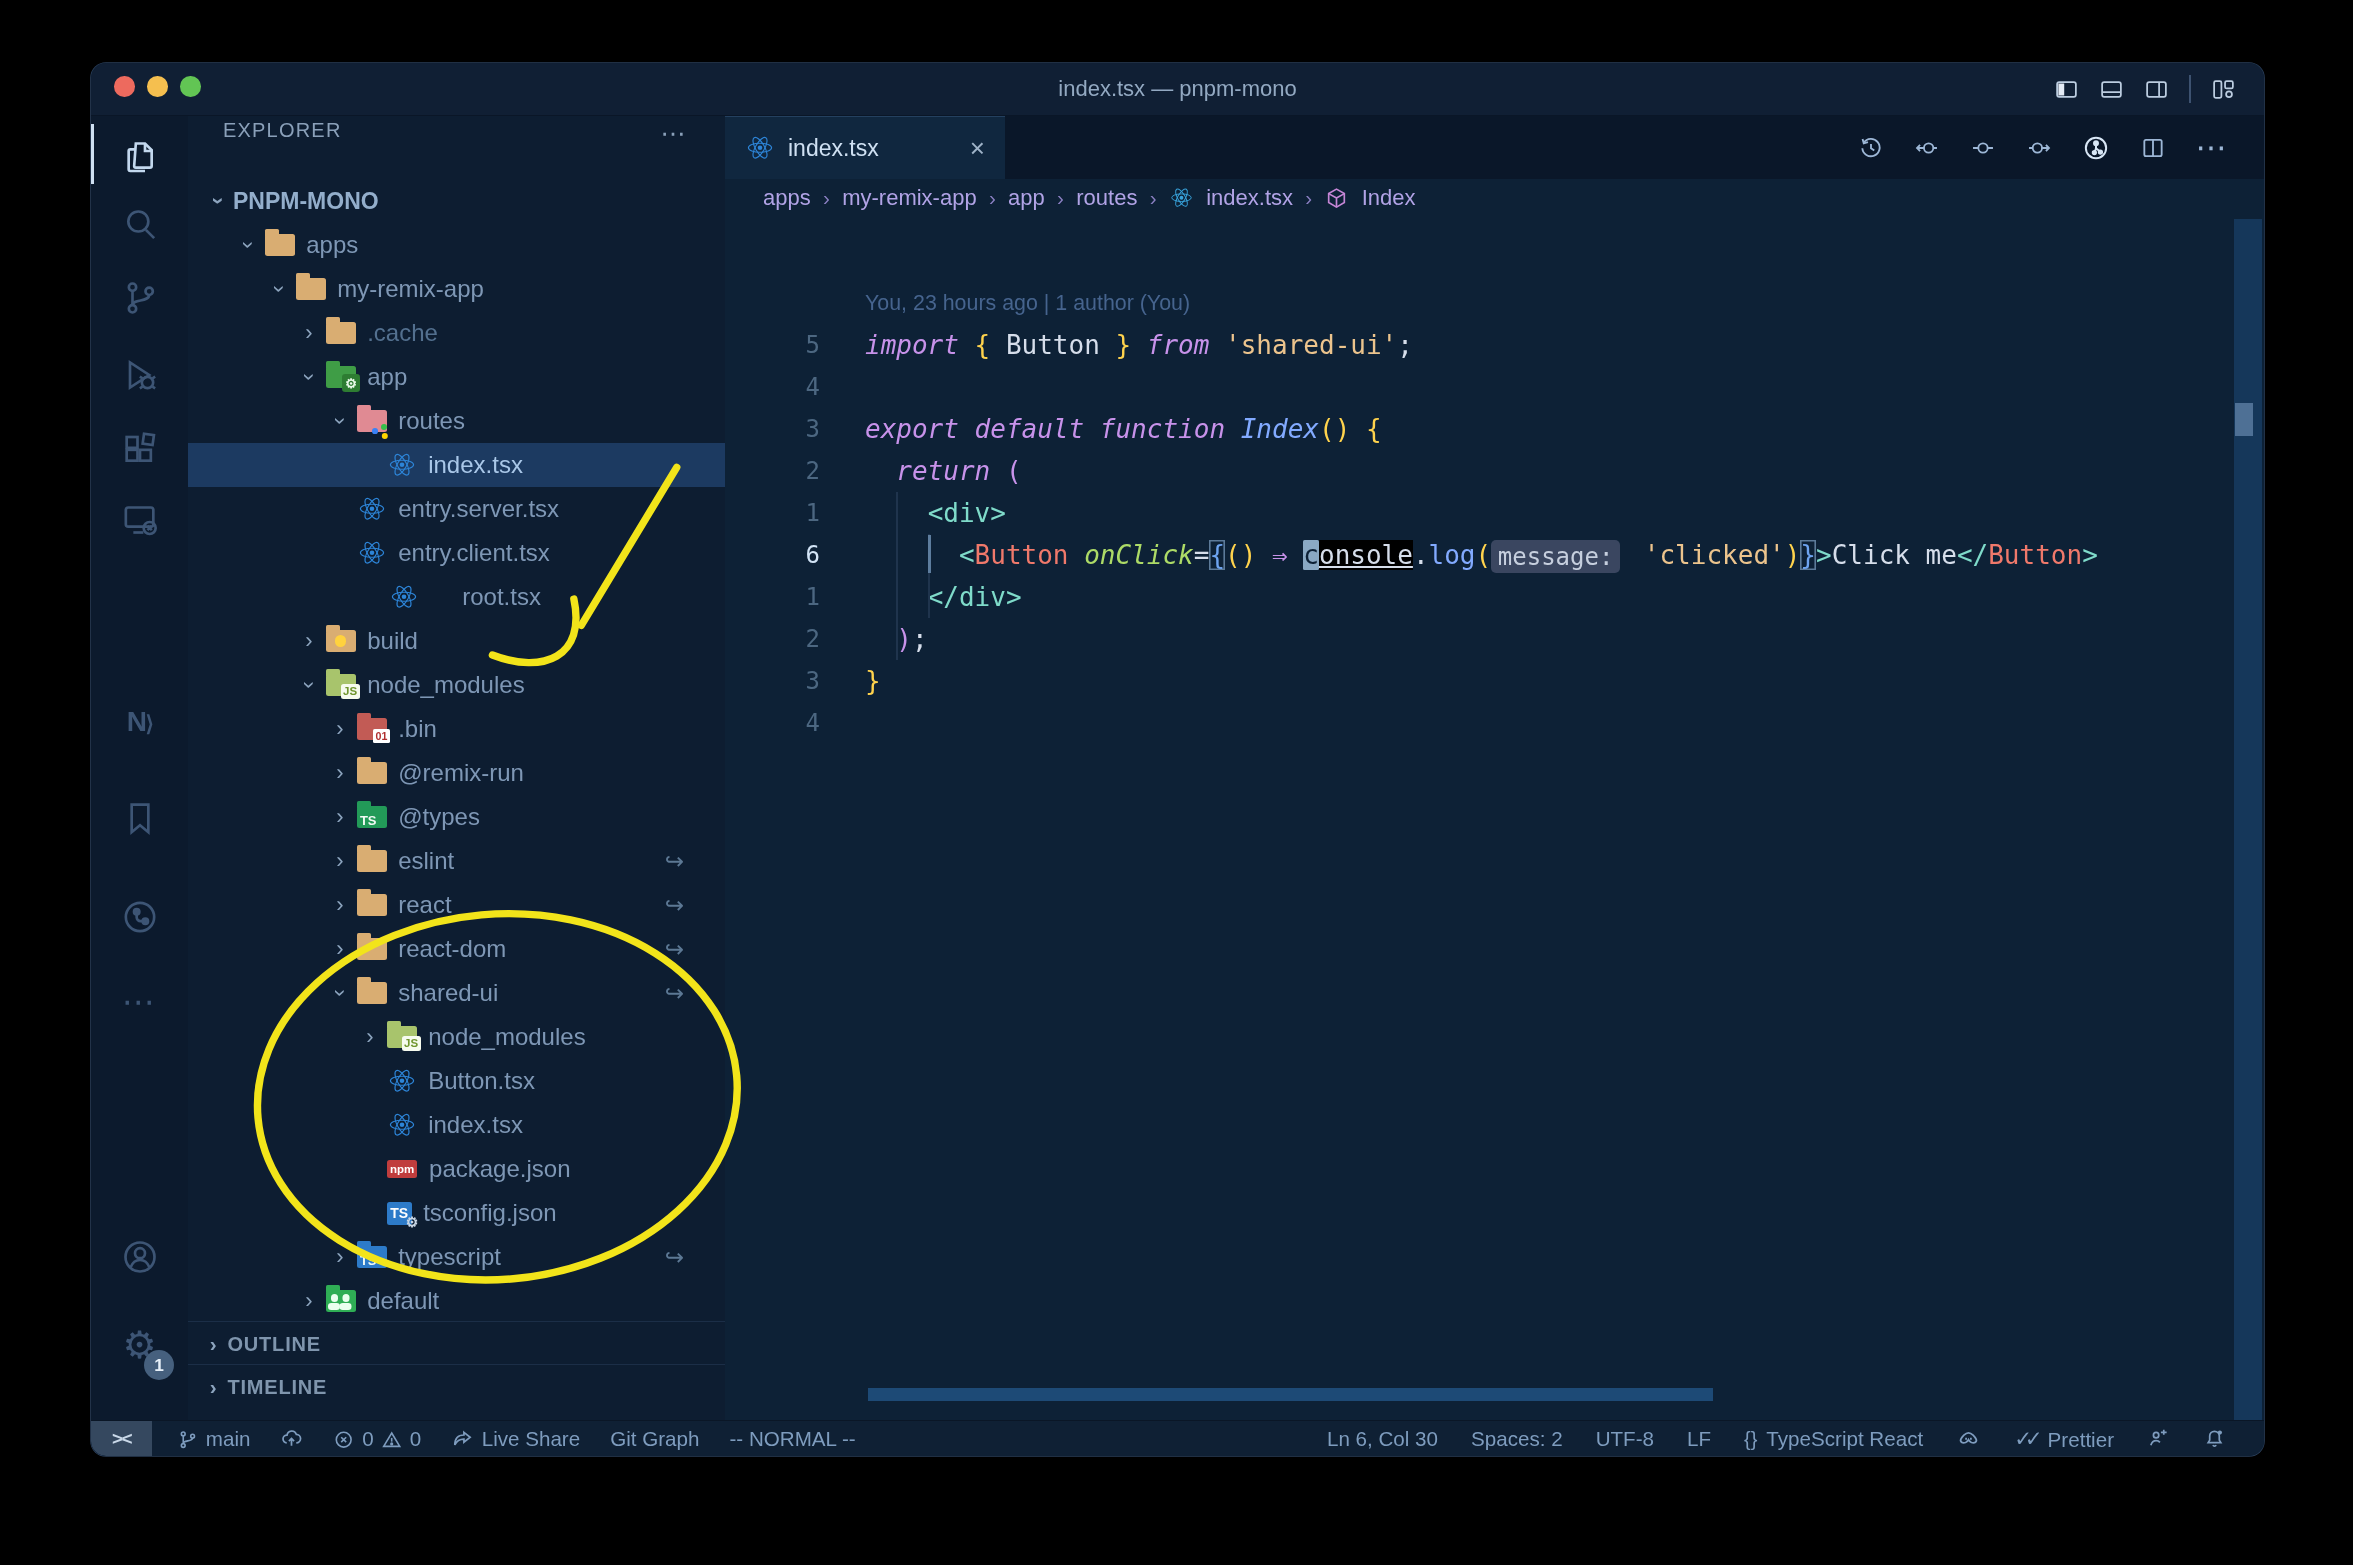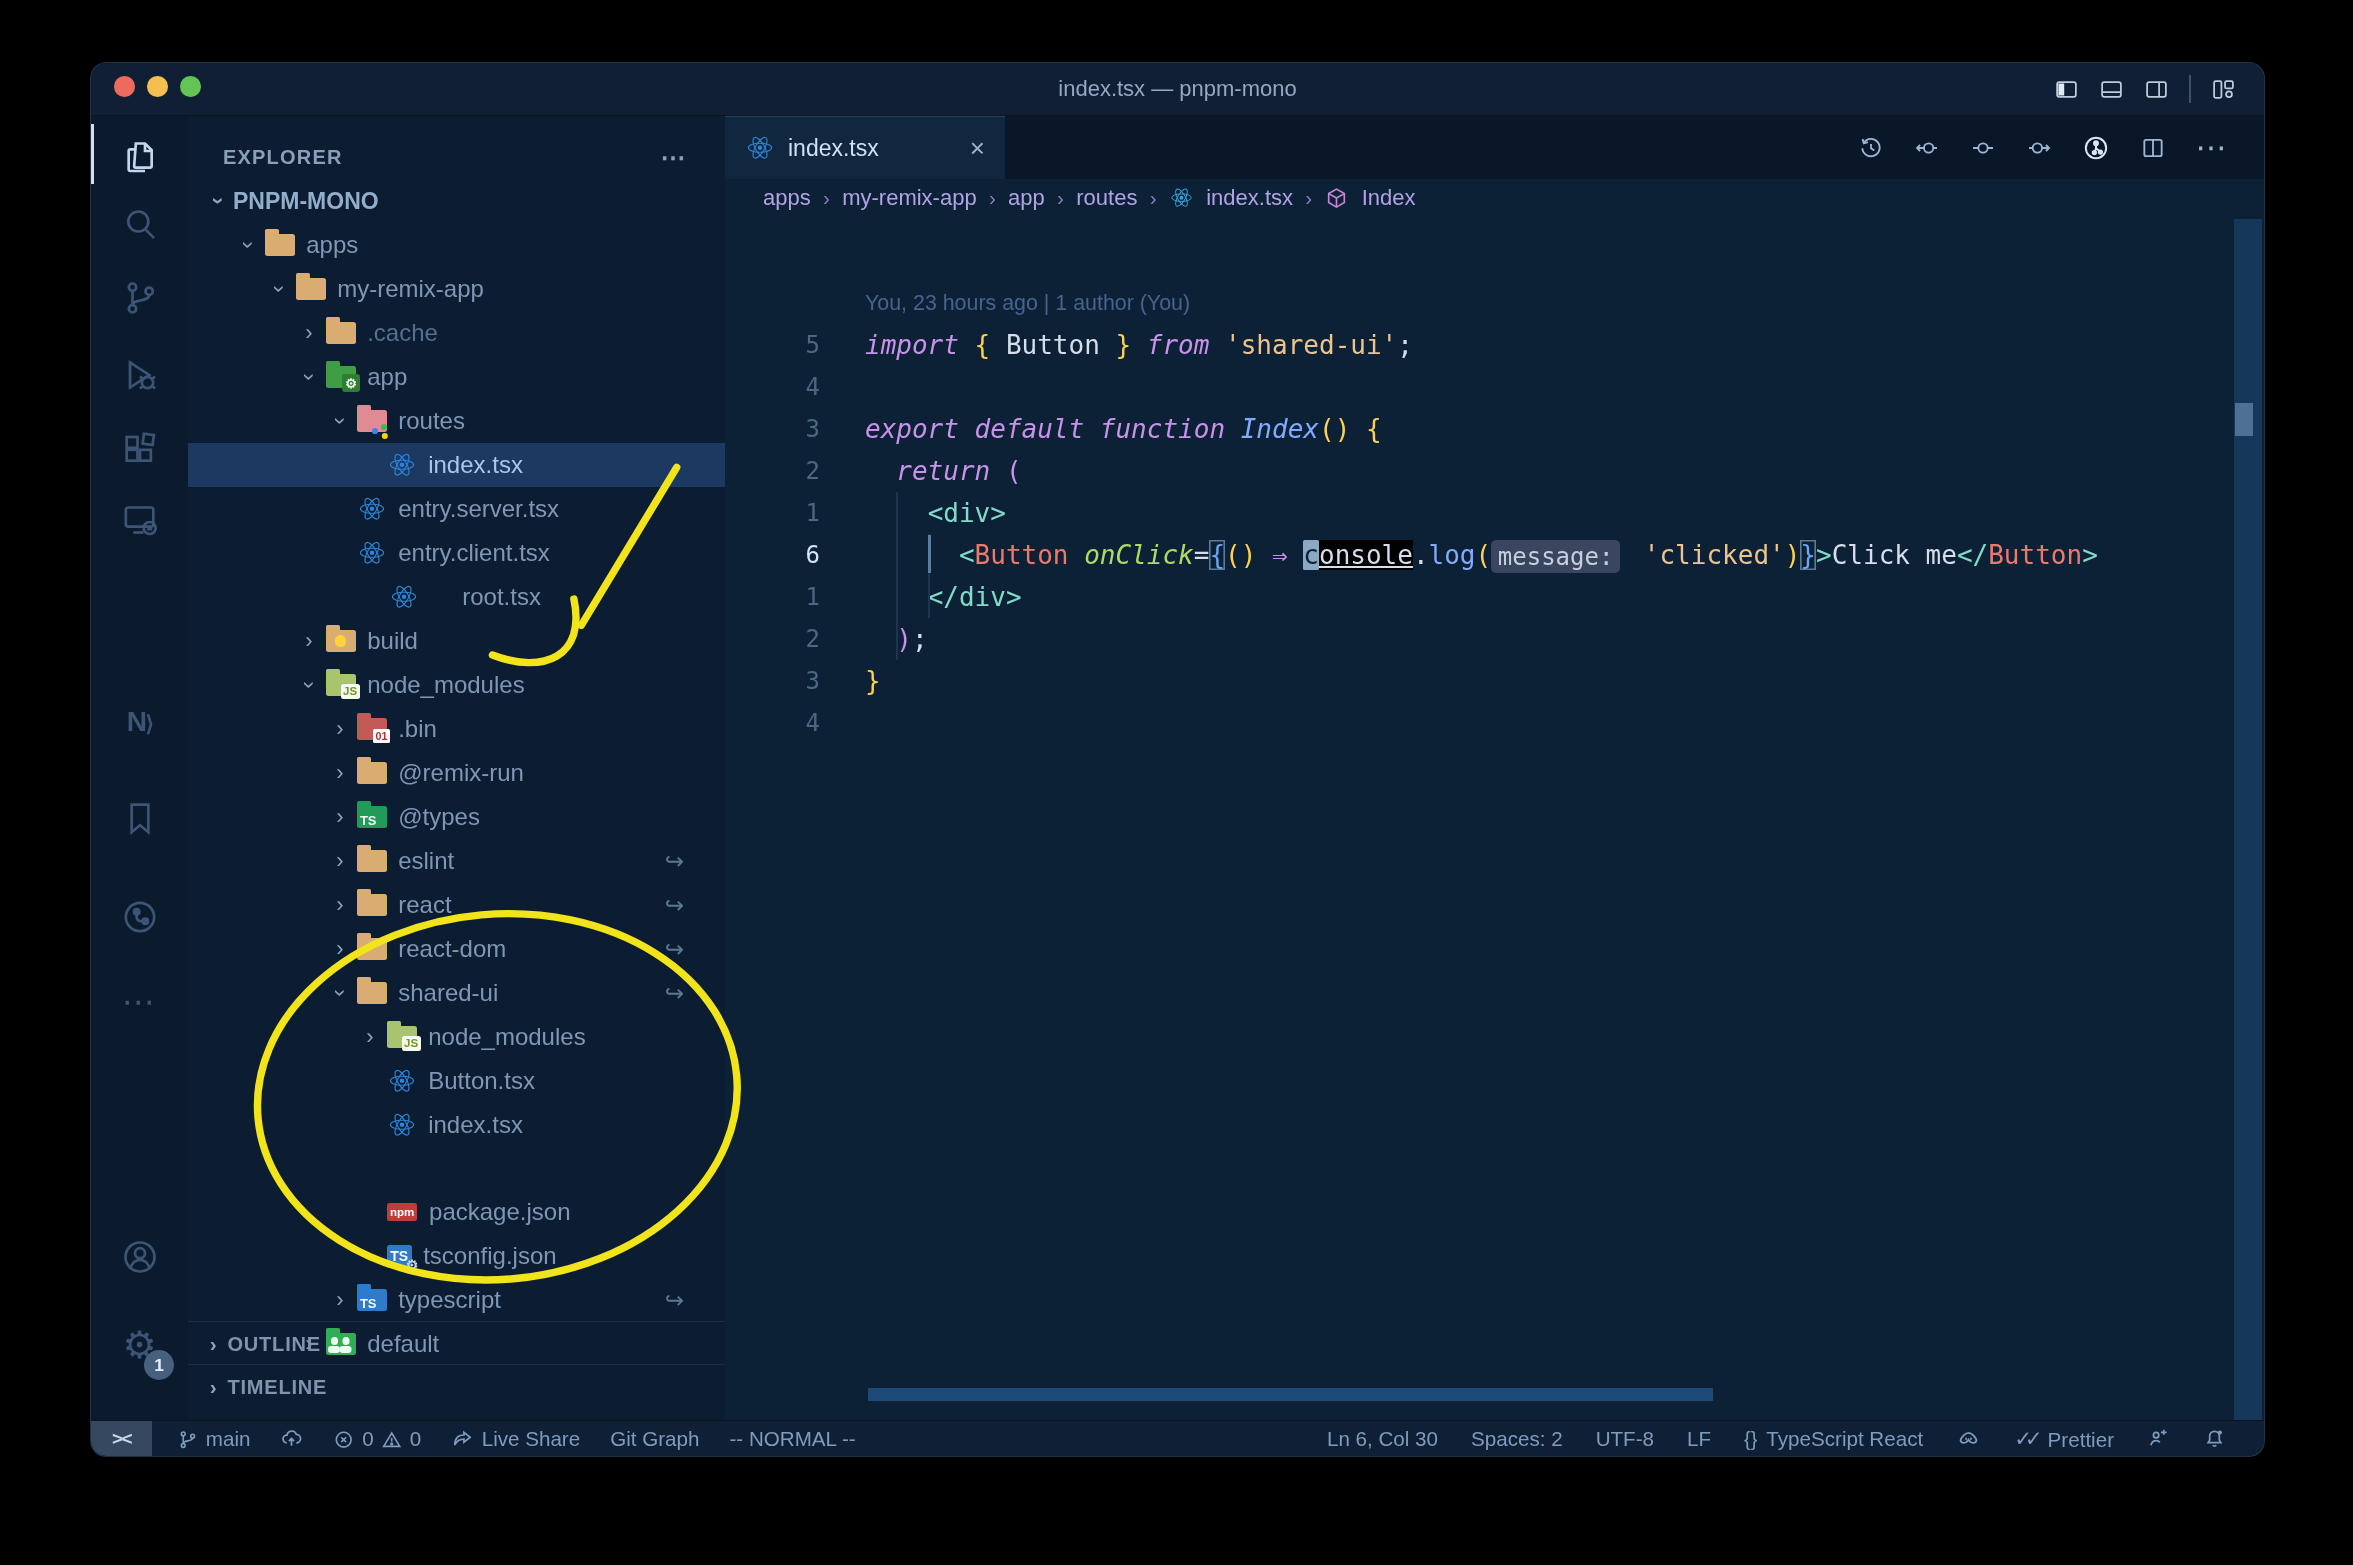--- a/index.html
+++ b/index.html
@@ -26,21 +26,21 @@
   .abicon.active{color:#c3d8ee;}
   .abicon svg{display:block;}
   #ab-indicator{position:absolute;left:0;top:8.2px;width:3.3px;height:60px;background:#cfe0f2;}
   #nx-icon{font-weight:bold;font-size:28px;letter-spacing:-1.6px;}
   #nx-icon span{font-size:21.4px;}
   #gear-badge{position:absolute;left:53px;top:1234px;width:30px;height:30px;border-radius:50%;background:#46607e;color:#e8f1fa;font-size:17.3px;font-weight:bold;display:flex;align-items:center;justify-content:center;}
   .gear-glyph{font-size:38px;line-height:1;}
 
   
   #sidebar{position:absolute;left:97px;top:0;bottom:0;width:537px;background:#0d1d31;}
-  #sb-header{position:absolute;top:16px;left:0;right:0;height:51px;display:flex;align-items:center;padding:0 38px 0 35px;color:#8aa0b9;font-size:20px;font-weight:700;letter-spacing:1.2px;}
+  #sb-header{position:absolute;top:3px;left:0;right:0;height:51px;display:flex;align-items:flex-start;padding:0 38px 0 35px;color:#8aa0b9;font-size:20px;font-weight:400;letter-spacing:1.2px;}
   #sb-more{margin-left:auto;font-size:25px;color:#8aa0b9;letter-spacing:1.6px;}
   #ws-row{position:absolute;top:63px;left:0;right:0;height:44px;display:flex;align-items:center;padding-left:15px;color:#93aecb;font-weight:bold;font-size:23px;}
   #file-tree{position:absolute;top:107px;left:0;right:0;}
   .trow{height:44px;display:flex;align-items:center;position:relative;color:#7e97b5;font-size:24px;}
   .trow.selected{background:#1c3a61;color:#a9c7e8;}
   .trow.dim{color:#53708f;}
   .chev{width:30px;flex:none;text-align:center;color:#8ca4be;font-size:22px;line-height:1;}
   .chev.open{transform:rotate(90deg);}
   .chev.hidden{visibility:hidden;}
   .tlabel{margin-left:1.6px;white-space:nowrap;}
@@ -412,21 +412,21 @@
               <svg class="react-ic" viewBox="-11 -11 22 22">
                 <circle r="2" fill="currentColor"></circle>
                 <g fill="none" stroke="currentColor" stroke-width="1">
                   <ellipse rx="10" ry="3.9"></ellipse>
                   <ellipse rx="10" ry="3.9" transform="rotate(60)"></ellipse>
                   <ellipse rx="10" ry="3.9" transform="rotate(120)"></ellipse>
                 </g>
               </svg>
               <span class="tlabel">index.tsx</span>
             </div>
-            <div class="trow" style="padding-left: 167px; margin-top: 43px;">
+            <div class="trow" style="padding-left: 167px;">
               <span class="chev hidden">›</span>
               <span class="npmbox">npm</span>
               <span class="tlabel">package.json</span>
             </div>
             <div class="trow" style="padding-left: 167px;">
               <span class="chev hidden">›</span>
               <span class="tsbox">TS<span class="mini-gear">⚙</span></span>
               <span class="tlabel">tsconfig.json</span>
             </div>
             <div class="trow" style="padding-left: 137px;">

